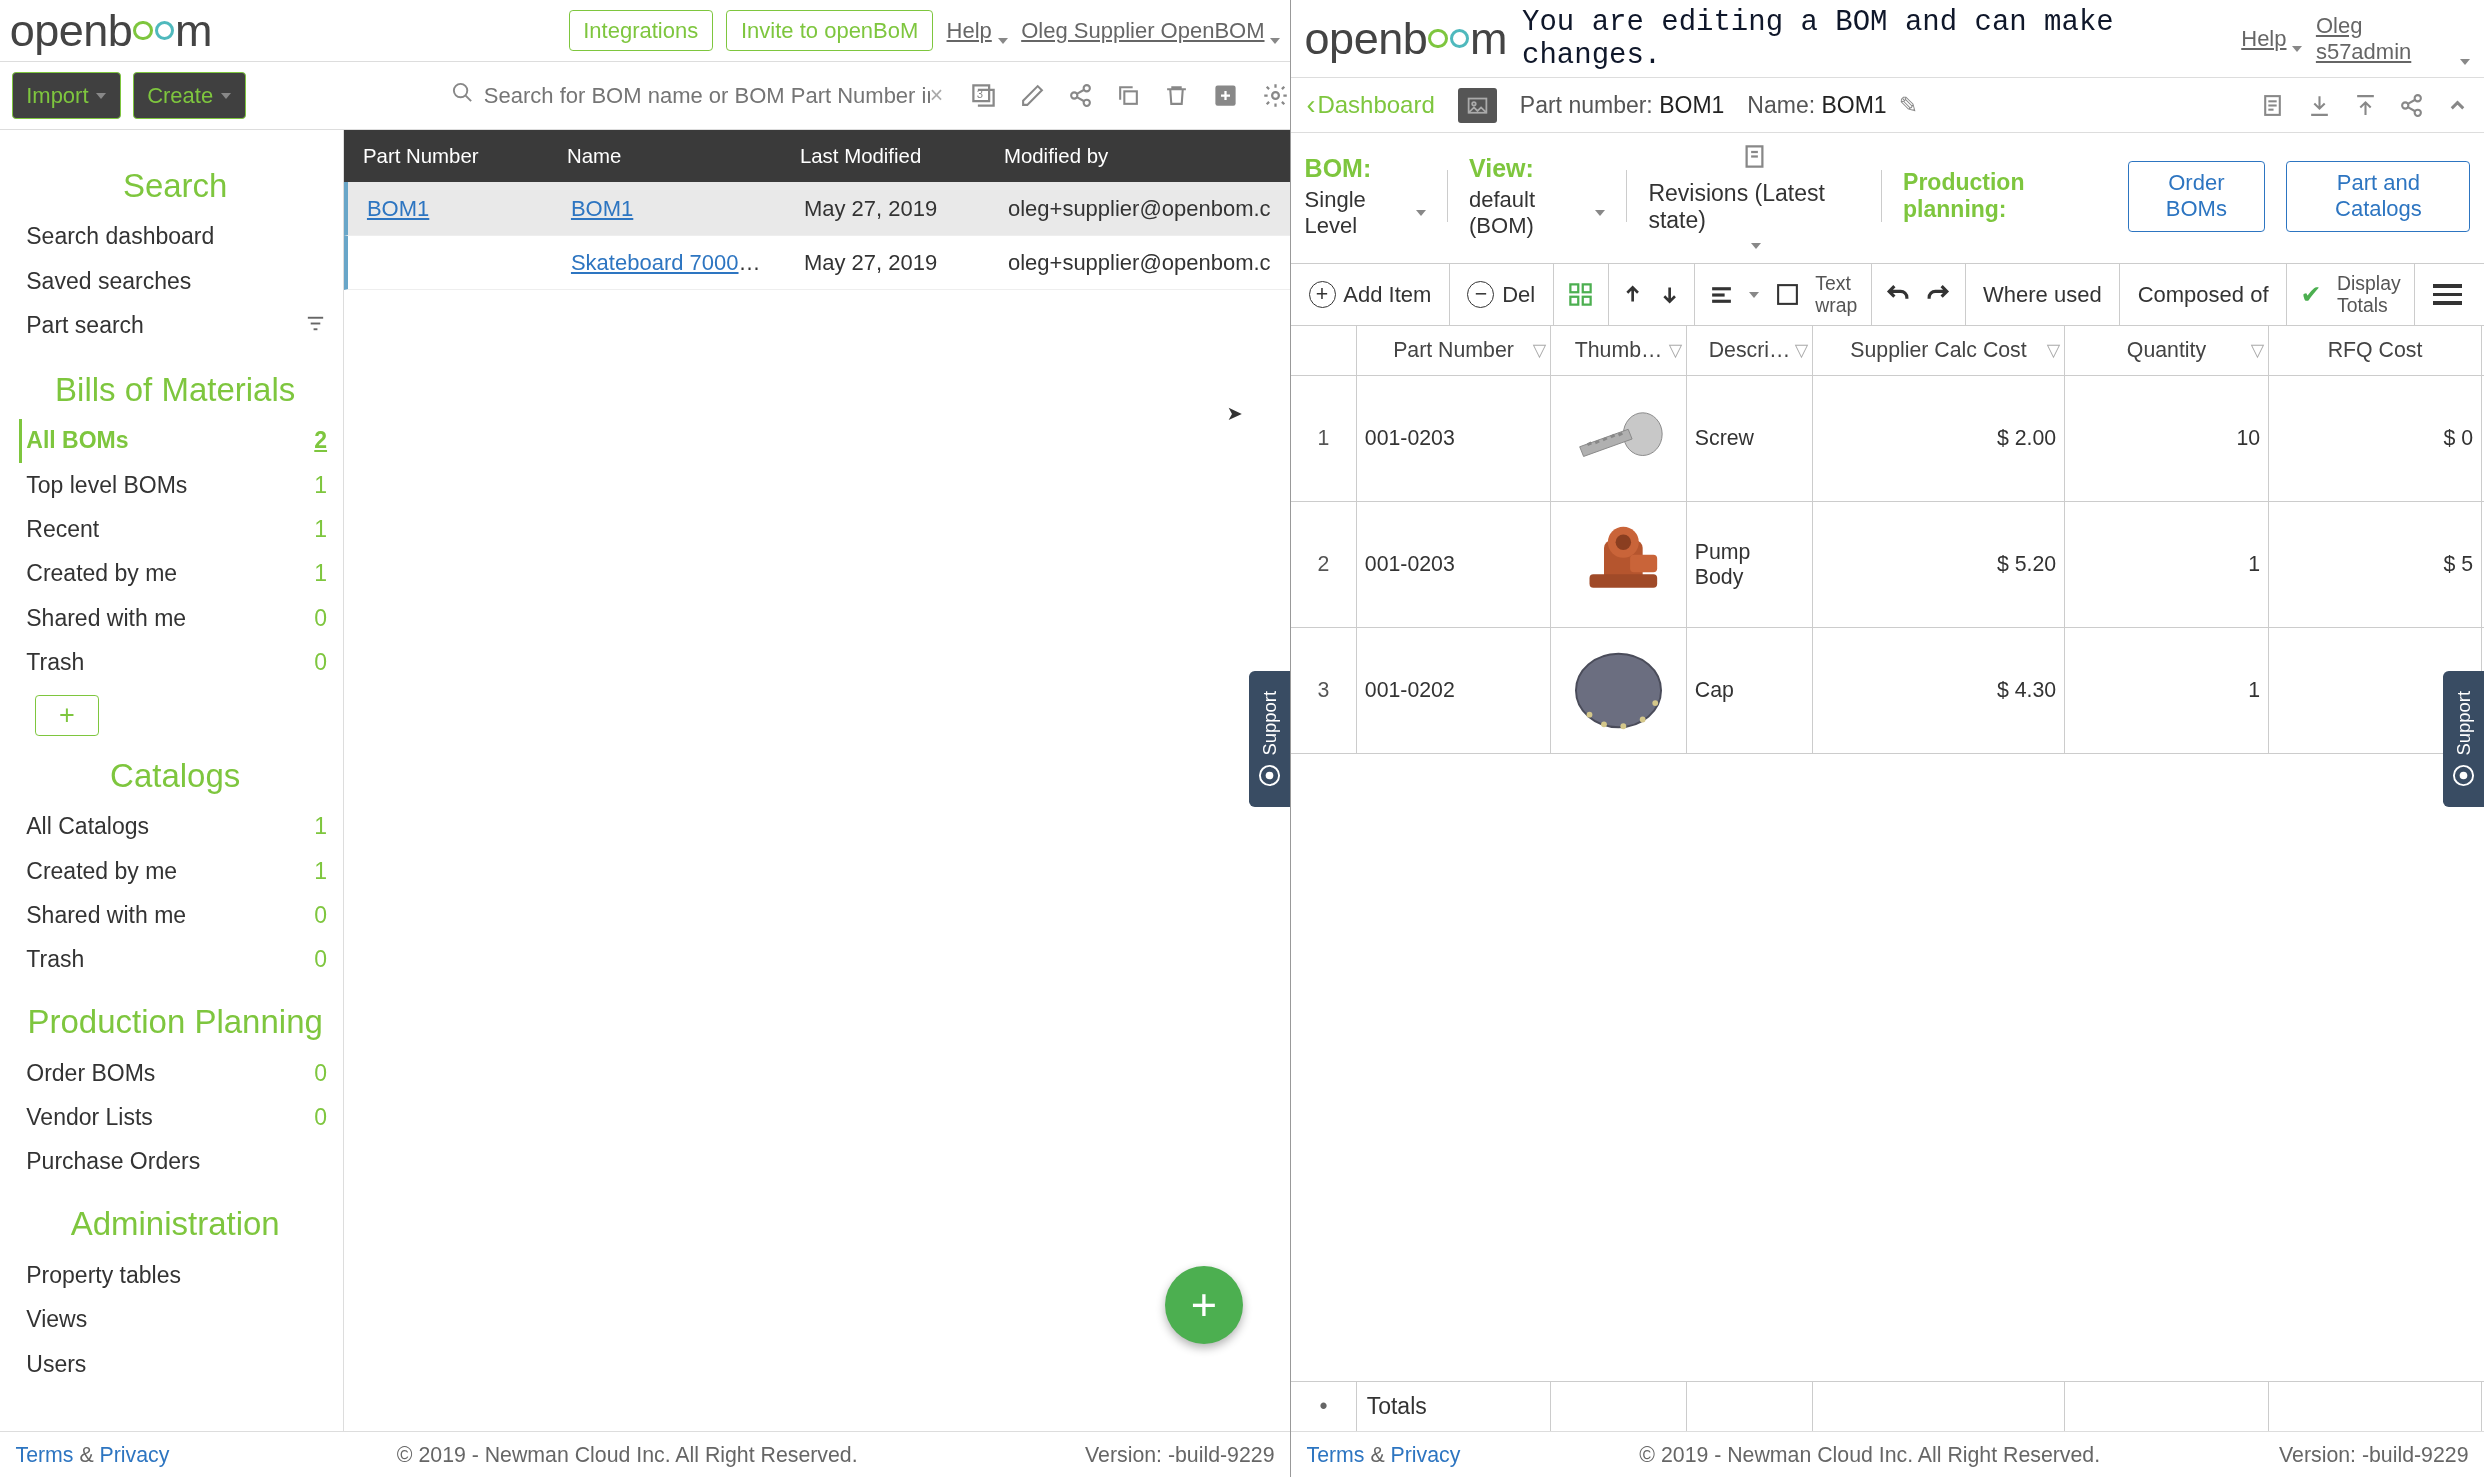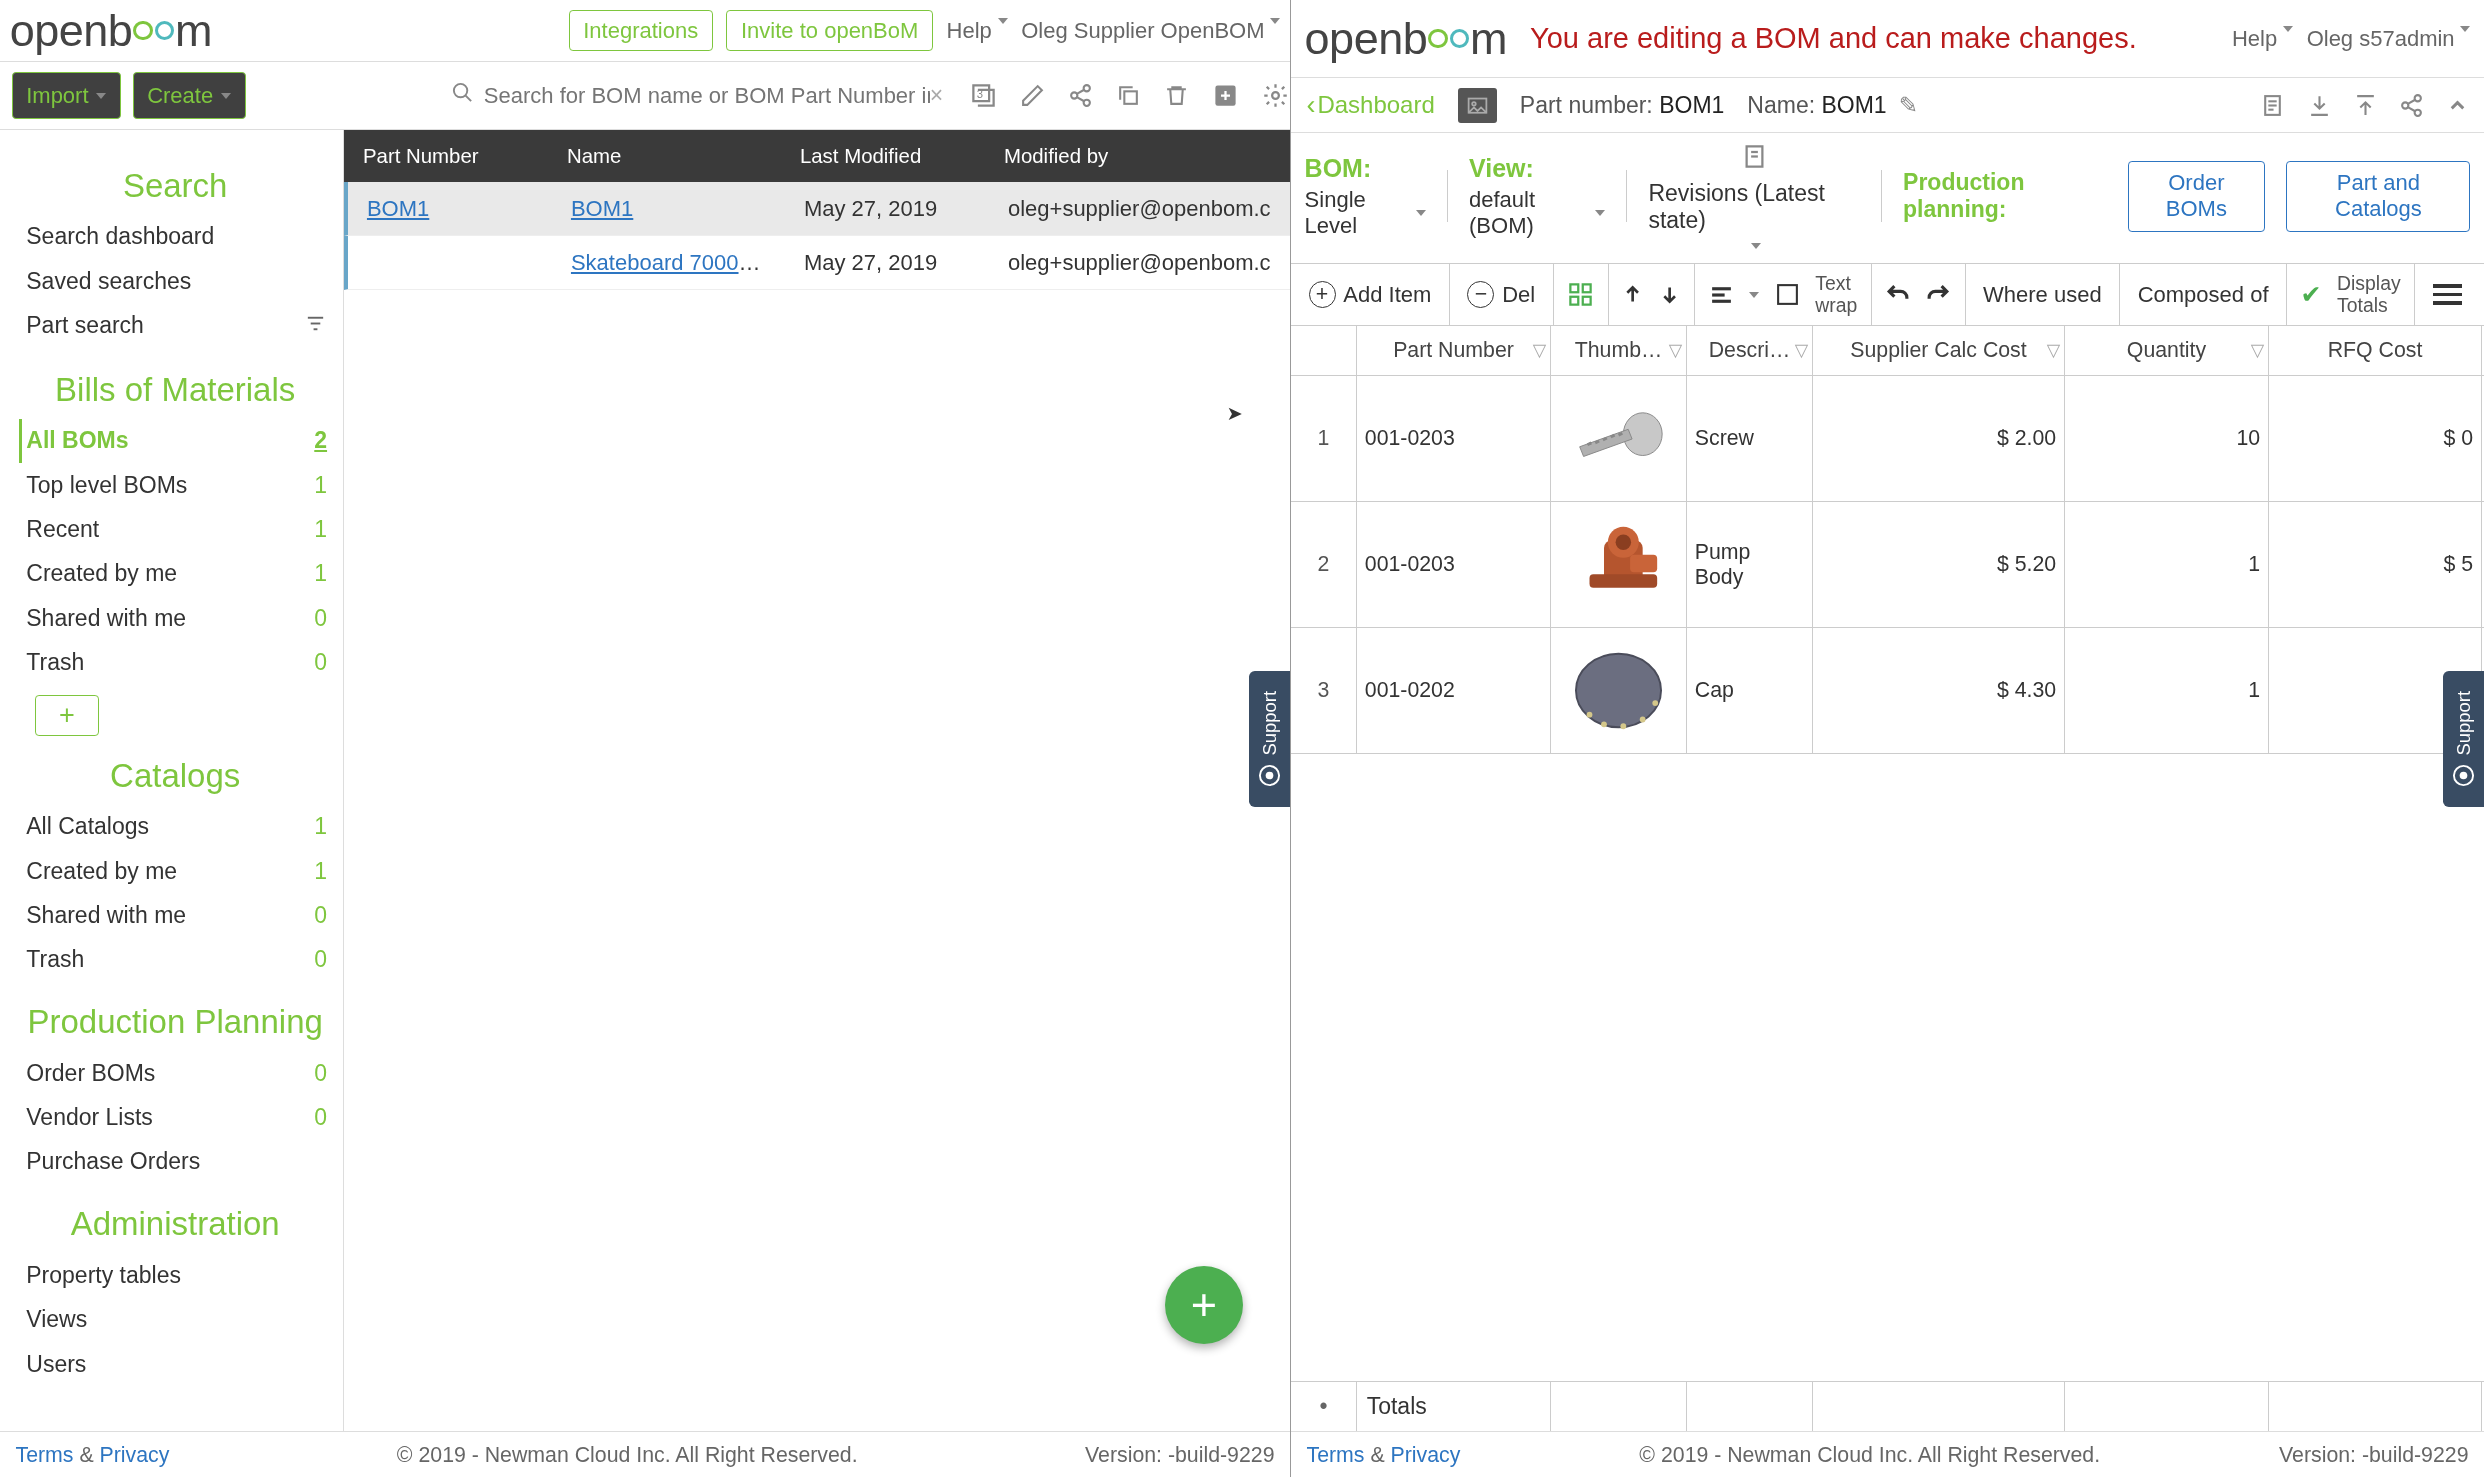--- a/index.html
+++ b/index.html
@@ -6,21 +6,21 @@
 body { width: 2484px; height: 1478px; display: flex; background: #fff; color: #333; font-size: 23px; overflow: hidden; }
 
 
 .left-pane { width: 1291px; height: 100%; display: flex; flex-direction: column; border-right: 1.9px solid #999; position: relative; }
 .lp-header { display: flex; align-items: center; height: 62px; padding: 0 9.7px; border-bottom: 1px solid #ddd; }
 .logo { font-size: 45px; font-weight: 500; font-family: 'Segoe UI', sans-serif; color: #444; display: flex; align-items: center; letter-spacing: -0.5px; }
 .logo .dot { width: 19.4px; height: 19.4px; border: 3.9px solid #7ec63e; border-radius: 50%; display: inline-block; margin: 0 1px; }
 .logo .dot.teal { border-color: #4fb9bd; }
 .lp-header-right { margin-left: auto; display: flex; align-items: center; gap: 13.6px; }
 .btn-outline-green { border: 1px solid #7ec63e; color: #7ec63e; background: #fff; padding: 6.8px 13.6px; border-radius: 3.9px; font-size: 22px; cursor: pointer; }
-.lbl-help { color: #666; font-size: 22px; display: flex; align-items: flex-start; gap: 5.8px; }
+.lbl-help { color: #666; font-size: 22px; display: flex; align-items: flex-end; gap: 5.8px; text-decoration: underline; }
 .caret { width: 0; height: 0; border-left: 5.8px solid transparent; border-right: 5.8px solid transparent; border-top: 6.8px solid #888; }
 
 .lp-toolbar { height: 68px; display: flex; align-items: center; padding: 0 11.6px; border-bottom: 1px solid #ddd; gap: 11.6px; }
 .btn-green-drop { background: #404040; border: 1px solid #7ec63e; color: #7ec63e; padding: 9.7px 13.6px; border-radius: 3.9px; font-size: 22px; cursor: pointer; display: flex; align-items: center; gap: 7.8px; }
 .search-box { display: flex; align-items: center; flex: 1; margin-left: 194px; color: #888; }
 .search-box input { border: none; outline: none; font-size: 22px; color: #888; width: 446px; }
 .toolbar-icons { display: flex; align-items: center; gap: 23px; margin-left: 15.5px; }
 .icon-btn { color: #888; cursor: pointer; display: flex; align-items: center; justify-content: center; }
 
 .lp-body { display: flex; flex: 1; overflow: hidden; }
@@ -55,21 +55,21 @@
 .support-tab { position: absolute; right: 0; top: 50%; transform: translateY(-50%); background: #394c63; color: #fff; width: 41px; height: 136px; border-radius: 5.8px 0 0 5.8px; display: flex; flex-direction: column; align-items: center; justify-content: center; font-size: 18.4px; cursor: pointer; }
 .support-tab span { writing-mode: vertical-rl; transform: rotate(180deg); }
 
 .footer { height: 47px; border-top: 1px solid #ddd; display: flex; align-items: center; padding: 0 15.5px; font-size: 21.3px; color: #666; }
 .footer a { color: #2d75c1; text-decoration: none; }
 .footer .center { flex: 1; text-align: center; }
 
 
 .right-pane { width: 1194px; height: 100%; display: flex; flex-direction: column; position: relative; }
 .rp-header { display: flex; align-items: center; height: 78px; padding: 0 13.6px; border-bottom: 1px solid #ddd; }
-.edit-msg { color: #b91c1c; font-size: 29px; margin-left: 23px; }
+.edit-msg { color: #0f172a; font-size: 29px; margin-left: 15px; font-family: Liberation Mono, monospace; }
 .rp-subheader { display: flex; align-items: center; padding: 9.7px 15.5px; gap: 23px; border-bottom: 1px solid #ddd; }
 .back-link { color: #7ec63e; font-size: 24px; cursor: pointer; display: flex; align-items: center; }
 .img-icon { width: 39px; height: 35px; background: #555; border-radius: 2.9px; display: flex; align-items: center; justify-content: center; font-size: 19.4px; color: #aaa; }
 .info-pair { font-size: 23px; color: #555; }
 .info-pair .value { color: #222; }
 .pencil { color: #888; cursor: pointer; margin-left: 5.8px; }
 .rp-icons-right { margin-left: auto; display: flex; gap: 21.3px; color: #777; }
 
 .rp-bar { display: flex; align-items: center; padding: 9.7px 13.6px 13.6px; border-bottom: 1.9px solid #ccc; gap: 21.3px; }
 .bar-col { display: flex; flex-direction: column; gap: 3.9px; }

